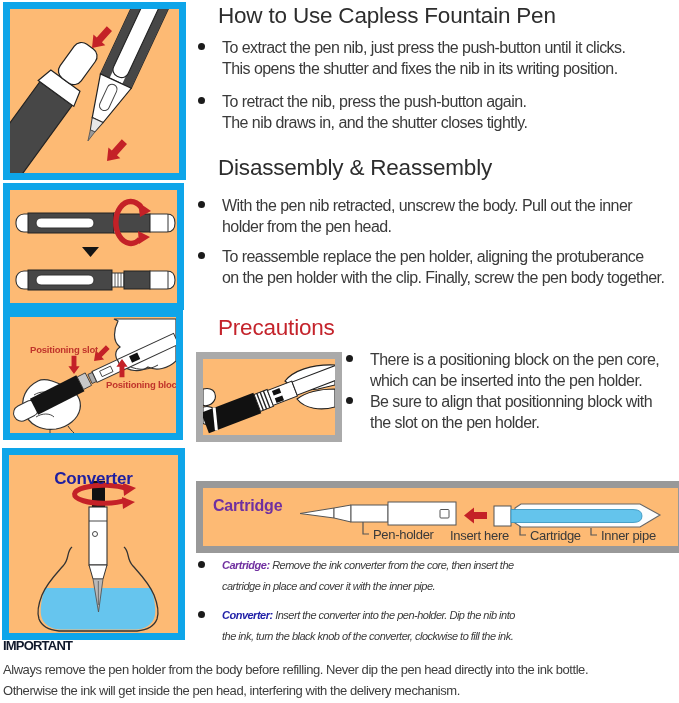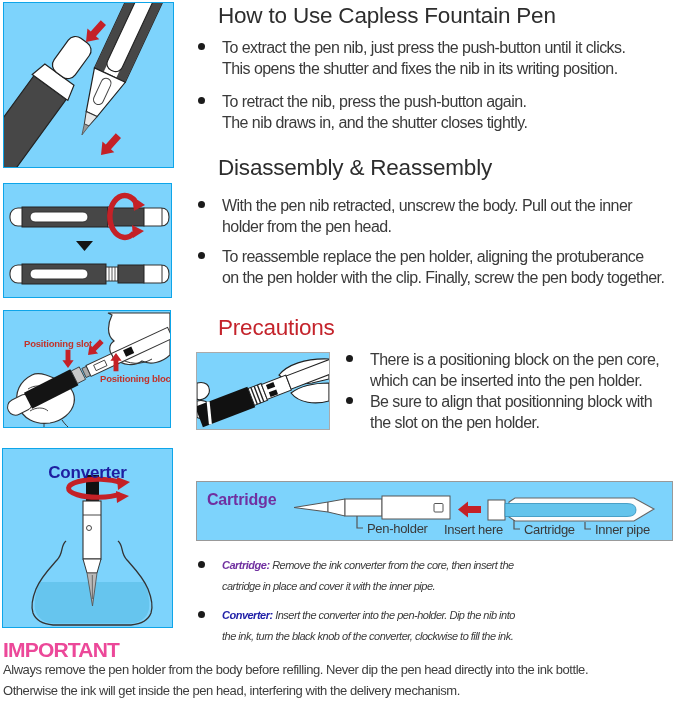--- a/index.html
+++ b/index.html
@@ -1,36 +1,36 @@
 <!DOCTYPE html>
 <html><head>
 <meta charset="utf-8">
 <style>
   html,body{margin:0;padding:0;background:#fff;}
   .page{position:relative;width:679px;height:703px;background:#fff;overflow:hidden;
         font-family:"Liberation Sans","DejaVu Sans",sans-serif;color:#3a3a3a;}
-  .box{position:absolute;background:#7dd3fc;border:1px solid #0ea5e9;overflow:hidden;}
+  .box{position:absolute;background:#fdba74;border:7px solid #0ea5e9;overflow:hidden;}
   .b1{left:3px;top:2px;width:169px;height:164px;}
   .b2{left:3px;top:183px;width:167px;height:113px;}
   .b3{left:3px;top:310px;width:166px;height:116px;}
   .b4{left:2px;top:448px;width:169px;height:178px;}
   .prec-box{left:196px;top:352px;width:132px;height:76px;border-color:#aaa;}
   .cart-box{left:196px;top:481px;width:475px;height:58px;border-color:#999;}
   .h-sec{position:absolute;font-size:22.5px;line-height:26px;color:#2d2d2d;
          letter-spacing:-0.2px;white-space:nowrap;}
   .red-t{color:#C4232B;}
   .bullet{position:absolute;}
   .dot{position:absolute;left:1px;top:6px;width:7px;height:7px;border-radius:50%;background:#1b1b1b;}
   .txt{margin-left:25px;font-size:16px;line-height:21px;letter-spacing:-0.55px;
        color:#3a3a3a;white-space:nowrap;}
   .tw .txt{font-size:11px;letter-spacing:-0.5px;font-style:italic;}
   .pfx-purple{color:#7030A0;font-weight:bold;}
   .pfx-blue{color:#2222A8;font-weight:bold;}
-  .important{position:absolute;left:3px;top:638px;font-size:21px;font-weight:bold;
-             color:#ec4899;letter-spacing:-0.8px;text-align:center;}
+  .important{position:absolute;left:3px;top:638px;font-size:13px;font-weight:bold;
+             color:#0f172a;letter-spacing:-0.8px;text-align:center;}
   .note{position:absolute;left:3px;font-size:13px;letter-spacing:-0.45px;color:#3d3d3d;white-space:nowrap;}
   .conv-label{position:absolute;left:0;right:0;top:14px;text-align:center;font-size:17px;
               font-weight:bold;color:#1E1EA0;letter-spacing:-0.2px;z-index:2;}
   .cart-label{position:absolute;left:10px;top:9px;font-size:16px;font-weight:bold;
               color:#7030A0;letter-spacing:-0.2px;z-index:2;}
   .dia-lbl{position:absolute;font-size:13px;letter-spacing:-0.3px;color:#3a3a3a;white-space:nowrap;z-index:2;}
   .pos-lbl{position:absolute;font-size:9.5px;font-weight:bold;color:#C0342B;
            letter-spacing:-0.2px;white-space:nowrap;z-index:2;}
   svg{display:block;}
   .fill-svg{position:absolute;left:0;top:0;width:100%;height:100%;}

